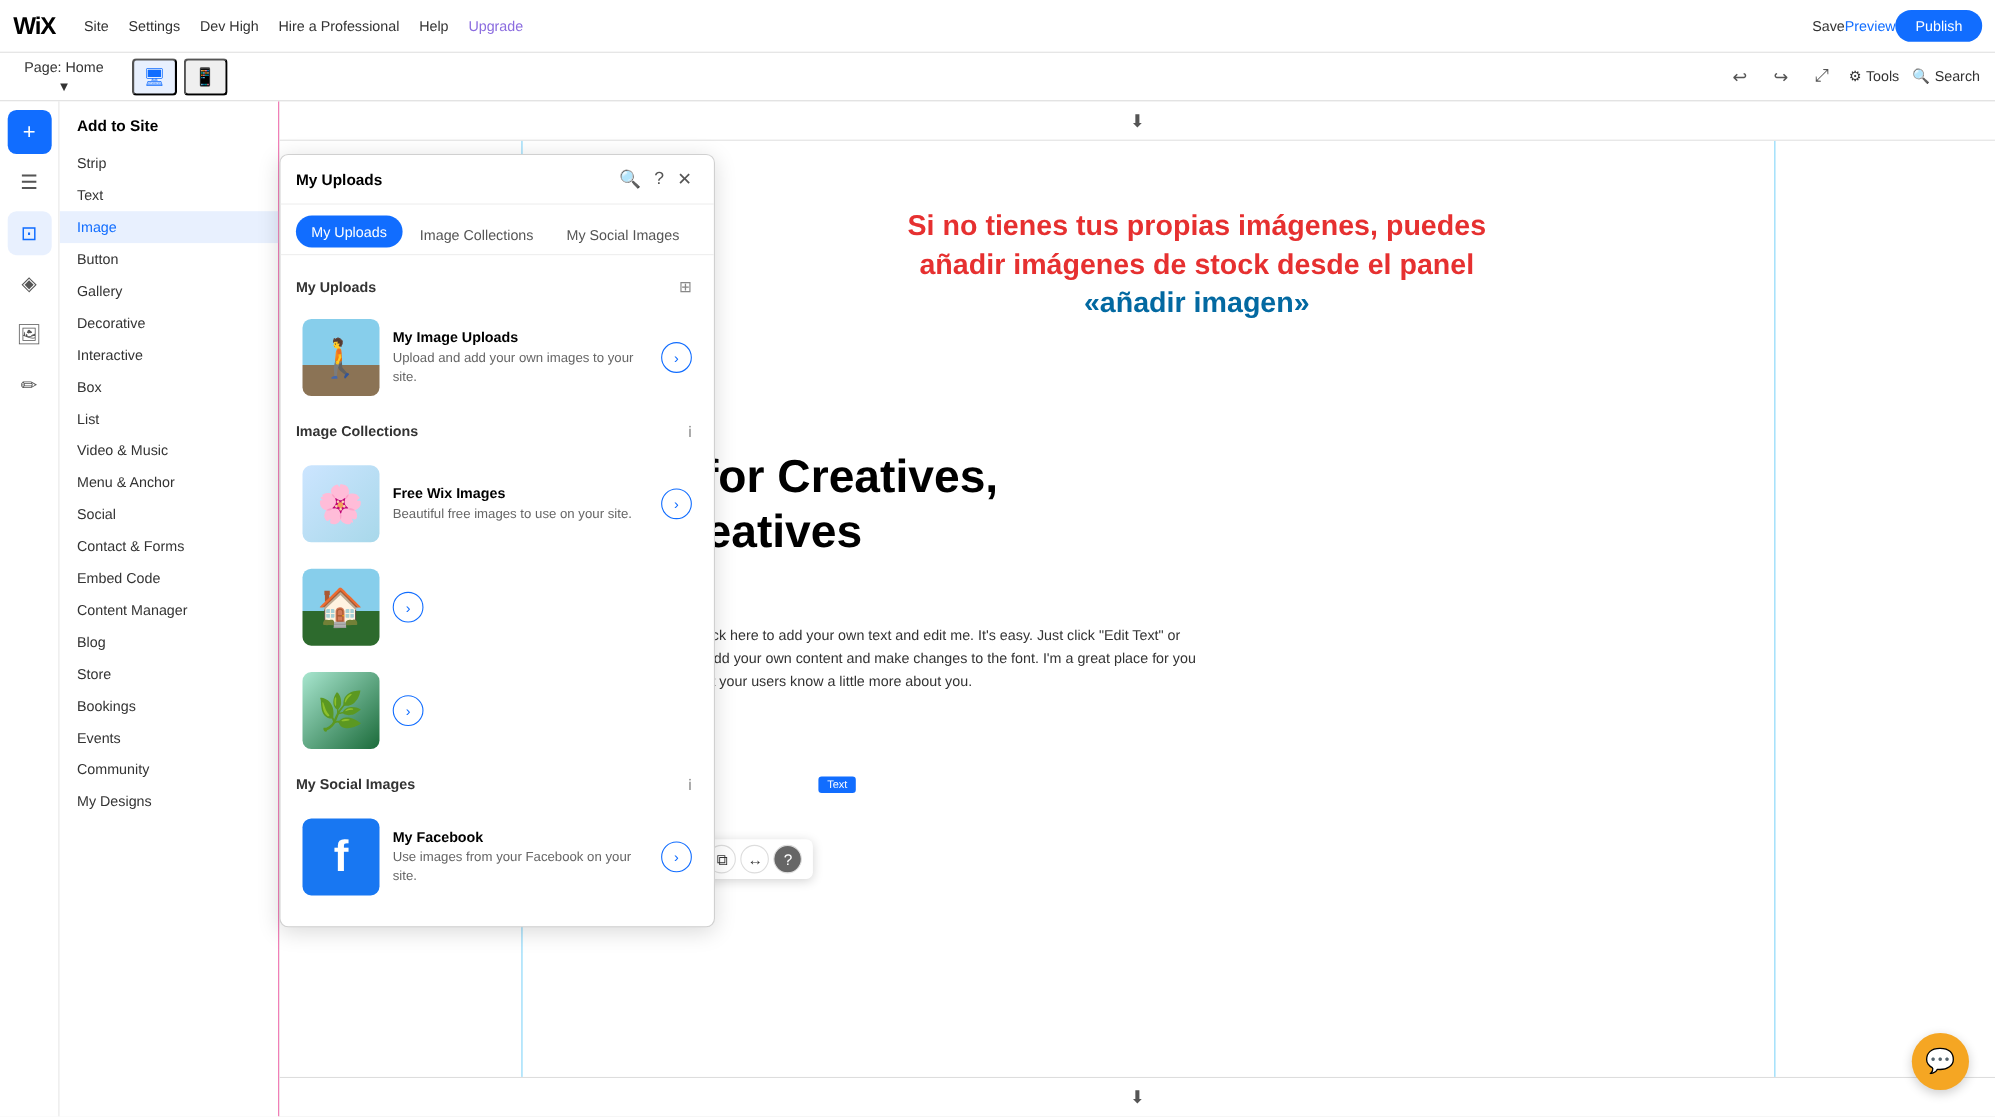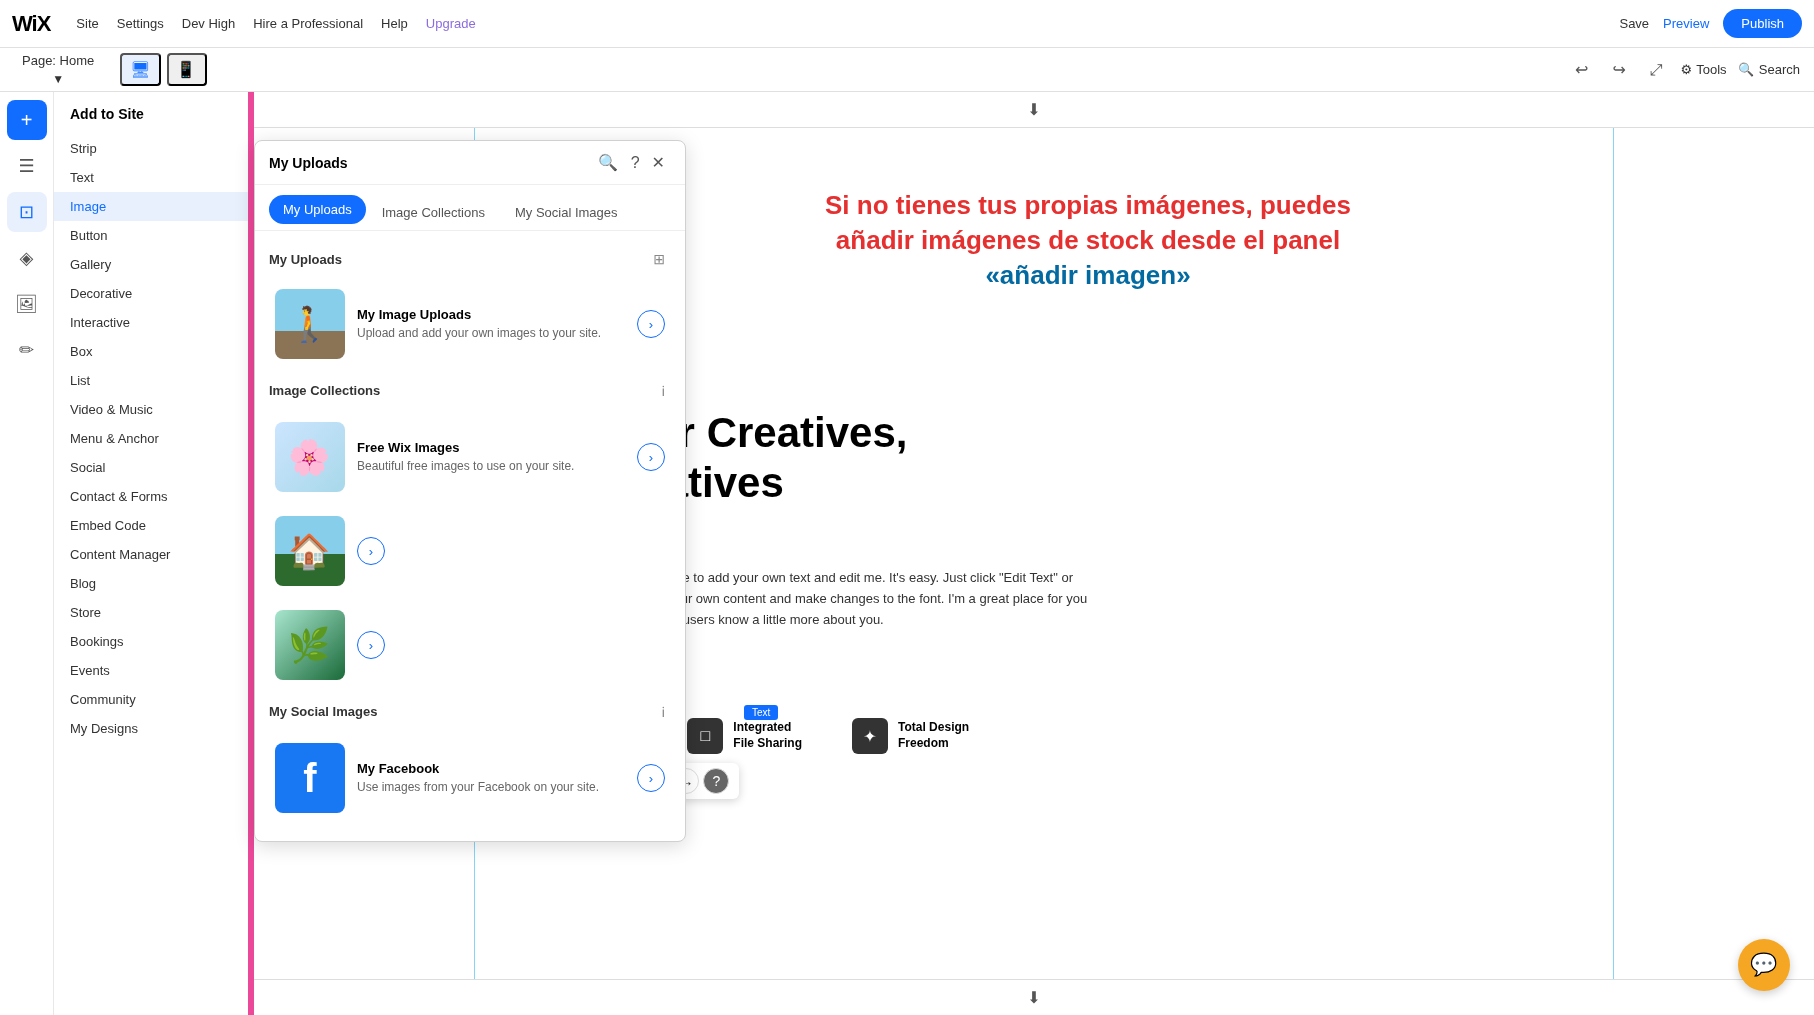--- a/index.html
+++ b/index.html
@@ -7,21 +7,21 @@
 
     
     .top-nav {
       display: flex; align-items: center; height: 48px;
       background: #fff; border-bottom: 1px solid #e0e0e0;
       padding: 0 12px; gap: 18px; position: relative; z-index: 100;
     }
     .wix-logo { font-weight: 900; font-size: 22px; color: #000; letter-spacing: -1px; margin-right: 8px; }
     .nav-link { font-size: 13px; color: #333; cursor: pointer; }
     .nav-link.upgrade { color: #8b6cdf; font-weight: 500; }
-    .nav-right { margin-left: auto; display: flex; align-items: center; gap: 14px; }
+    .nav-right { margin-left: auto; display: flex; align-items: center; }
     .nav-btn { font-size: 13px; color: #333; cursor: pointer; background: none; border: none; }
     .nav-btn.preview { color: #116dff; }
     .nav-btn.publish {
       background: #116dff; color: #fff; border-radius: 20px;
       padding: 7px 18px; font-size: 13px; cursor: pointer; border: none; font-weight: 500;
     }
 
     
     .secondary-bar {
       display: flex; align-items: center; height: 44px;
@@ -54,34 +54,34 @@
     .icon-sidebar-btn {
       width: 40px; height: 40px; display: flex; align-items: center; justify-content: center;
       border-radius: 8px; cursor: pointer; color: #555; font-size: 18px;
       border: none; background: none;
     }
     .icon-sidebar-btn.add { background: #116dff; color: #fff; font-size: 20px; font-weight: 300; }
     .icon-sidebar-btn.active { background: #e8f0fe; color: #116dff; }
 
     
     .add-panel {
-      width: 200px; background: #fff; border-right: 6px solid #ec4899;
+      width: 200px; background: #fff; border-right: 1px solid #ec4899;
       overflow-y: auto; padding: 14px 0;
     }
     .add-panel-title { font-size: 14px; font-weight: 600; color: #000; padding: 0 16px 12px; }
     .add-panel-item {
       padding: 7px 16px; font-size: 13px; color: #333; cursor: pointer;
       border-radius: 0;
     }
     .add-panel-item.active { color: #116dff; background: #e8f0fe; }
 
     
     .image-panel {
       position: absolute; left: 254px; top: 140px;
-      width: 432px; background: #fff; border: 1px solid #d0d0d0;
+      width: 396px; background: #fff; border: 1px solid #d0d0d0;
       border-radius: 8px; box-shadow: 0 4px 20px rgba(0,0,0,0.15);
       z-index: 200; overflow: hidden;
     }
     .image-panel-header {
       display: flex; align-items: center; padding: 10px 14px;
       border-bottom: 1px solid #eee;
     }
     .image-panel-title { font-size: 14px; font-weight: 600; color: #000; flex: 1; }
     .header-icon-btn { background: none; border: none; cursor: pointer; color: #555; font-size: 16px; padding: 2px 6px; }
 
@@ -368,34 +368,20 @@
           Built for Creatives,<br>by Creatives
         </div>
       </div>
 
       <div style="position:absolute; top:440px; left:280px; max-width:560px; z-index:5;">
         <div style="font-size:13px; color:#333; line-height:1.6;">
           I'm a paragraph. Click here to add your own text and edit me. It's easy. Just click "Edit Text" or double click me to add your own content and make changes to the font. I'm a great place for you to tell a story and let your users know a little more about you.
         </div>
       </div>
 
-      <div style="position:absolute; top:590px; left:280px; display:flex; gap:50px; z-index:5;">
-        <div class="feature-item">
-          <div class="feature-icon">⊞</div>
-          <div class="feature-label">All-In-One<br>Toolkit</div>
-        </div>
-        <div class="feature-item">
-          <div class="feature-icon" style="background:#333;">□</div>
-          <div class="feature-label">Integrated<br>File Sharing</div>
-        </div>
-        <div class="feature-item">
-          <div class="feature-icon" style="background:#333;">✦</div>
-          <div class="feature-label">Total Design<br>Freedom</div>
-        </div>
-      </div>
 
       <div style="position:absolute; top:576px; left:490px; z-index:20;">
         <div style="background:#116dff; color:#fff; font-size:10px; padding:2px 8px; border-radius:3px; display:inline-block;">Text</div>
       </div>
 
       <div style="position:absolute; bottom:180px; left:70px; display:flex; gap:4px; background:#fff; border-radius:6px; box-shadow:0 2px 10px rgba(0,0,0,0.18); padding:5px 10px; z-index:30; align-items:center;">
         <button class="toolbar-btn">Manage Columns</button>
         <button class="toolbar-btn">Change Strip Background</button>
         <button class="toolbar-icon-btn" title="Move up" style="border:1px solid #ddd; width:26px; height:26px; border-radius:50%;">⬆</button>
         <button class="toolbar-icon-btn" title="Copy" style="border:1px solid #ddd; width:26px; height:26px; border-radius:50%;">⧉</button>

